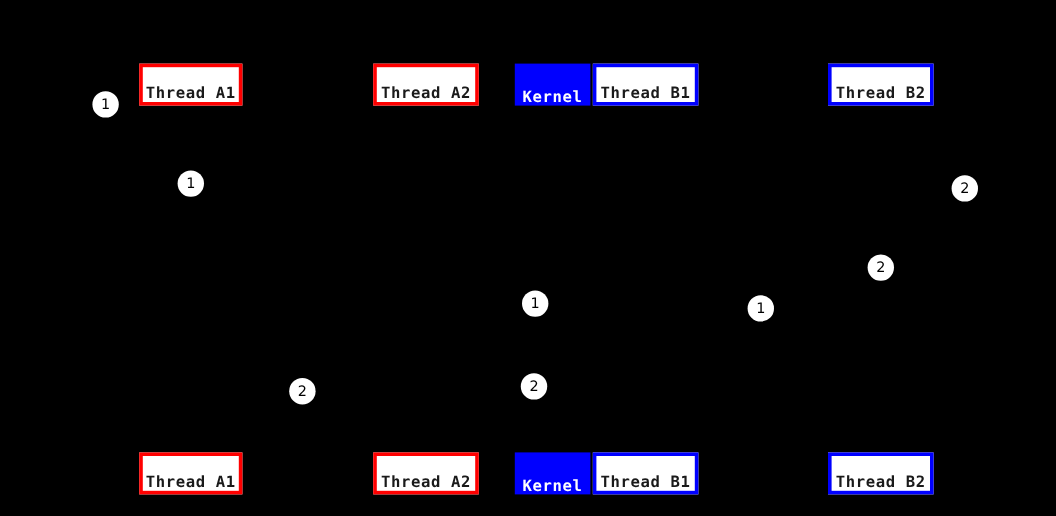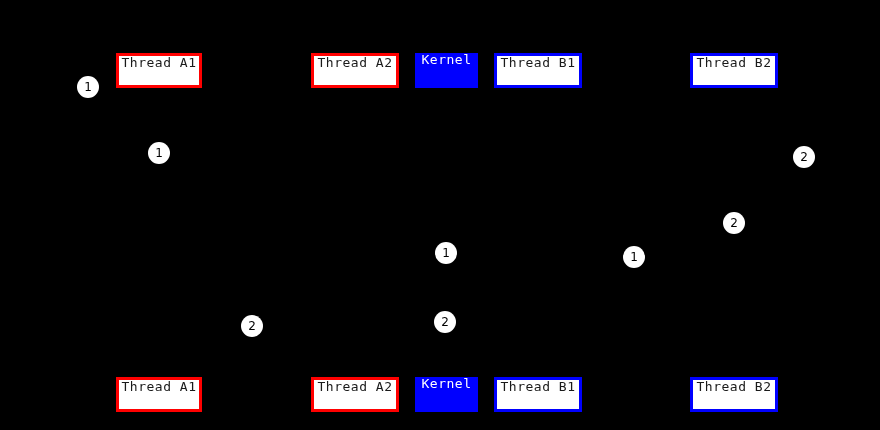--- a/index.html
+++ b/index.html
@@ -14,40 +14,42 @@
     height: 430px;
     background: #000000;
     overflow: hidden;
     font-family: "DejaVu Sans Mono", "Liberation Mono", monospace;
   }
   
   .participant {
     position: absolute;
     box-sizing: border-box;
     display: flex;
-    align-items: flex-start;
+    align-items: flex-end;
     justify-content: center;
     background: #FFFFFF;
     color: #1a1a1a;
     font-size: 13px;
     font-family: "DejaVu Sans Mono", "Liberation Mono", monospace;
     letter-spacing: 0.5px;
     white-space: nowrap;
     line-height: 1;
+    font-weight: bold;
   }
   .participant.red {
     border: 3px solid #FF0000;
   }
   .participant.blue {
     border: 3px solid #f9a8d4;
   }
   .participant.solidblue {
     background: #0000FF;
     border: 0 solid #0000FF;
     color: #FFFFFF;
+    margin-left: 14px;
   }
   
   .lifeline {
     position: absolute;
     width: 1px;
     background: #000000;
   }
   
   .message-line {
     position: absolute;

